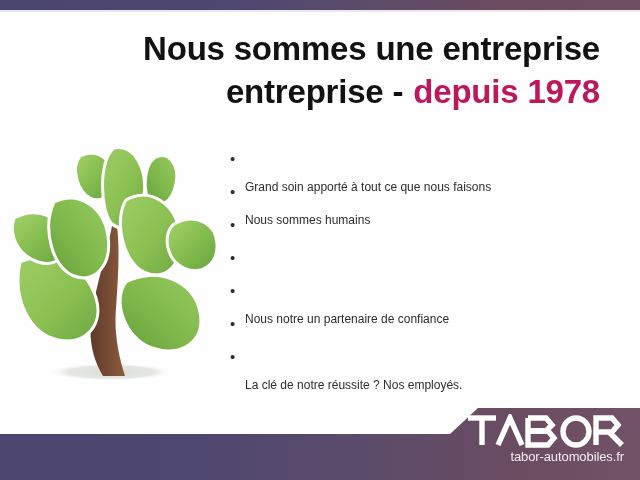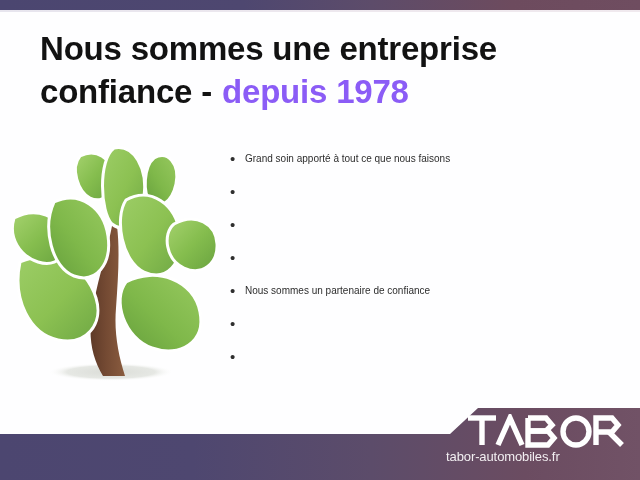--- a/index.html
+++ b/index.html
@@ -39,29 +39,29 @@
     height: 2px;
     background: linear-gradient(to right, #e7e5ee 0%, #eee8ee 60%, #f0e9ee 100%);
   }
 
   
   .headline {
     position: absolute;
     left: 40px;
     top: 28px;
     width: 560px;
-    text-align: left;
+    text-align: right;
     font-size: 33px;
     font-weight: bold;
     line-height: 1.29;
     color: #121212;
     letter-spacing: -0.2px;
   }
   .headline .accent {
-    color: #8b5cf6;
+    color: #be185d;
   }
   .headline .gap {
     display: inline-block;
     width: 10px;
   }
 
   
   .bullets {
     position: absolute;
     left: 230px;
@@ -75,24 +75,25 @@
   }
   .bullet-dot {
     width: 15px;
     flex: 0 0 15px;
     color: #2f2f2f;
     font-size: 15px;
     line-height: 22px;
     text-align: left;
   }
   .bullet-text {
-    font-size: 10px;
+    font-size: 12px;
     line-height: 22px;
     color: #2d2d2d;
     white-space: nowrap;
+    margin-top: 28px;
   }
 
   
   .tree-wrap {
     position: absolute;
     left: 8px;
     top: 140px;
     width: 210px;
     height: 250px;
   }
@@ -120,36 +121,36 @@
     height: 34px;
     display: flex;
     justify-content: flex-end;
     align-items: center;
   }
   .logo-word svg { display: block; }
   .logo-url {
     margin-top: 1px;
     font-size: 13px;
     color: #f2eef1;
-    text-align: left;
+    text-align: right;
     padding-right: 2px;
     letter-spacing: -0.1px;
   }
 </style>
 </head>
 <body>
 
 <div id="slide">
 
   <div class="top-bar"></div>
   <div class="top-bar-hairline"></div>
 
   <div class="headline">
     <span>Nous sommes une entreprise</span><br>
-    <span>confiance -</span><span class="gap"></span><span class="accent">depuis 1978</span>
+    <span>entreprise -</span><span class="gap"></span><span class="accent">depuis 1978</span>
   </div>
 
   <div class="tree-wrap">
     <svg width="210" height="250" viewBox="0 0 210 250" xmlns="http://www.w3.org/2000/svg">
       <defs>
         <linearGradient id="lf1" x1="0" y1="0" x2="1" y2="1">
           <stop offset="0%" stop-color="#9ccd66"></stop>
           <stop offset="52%" stop-color="#8cc152"></stop>
           <stop offset="100%" stop-color="#6fa844"></stop>
         </linearGradient>
@@ -209,36 +210,38 @@
     </svg>
   </div>
 
   <div class="bullets">
     <div class="bullet-row">
       <span class="bullet-dot">•</span>
       <span class="bullet-text">Grand soin apporté à tout ce que nous faisons</span>
     </div>
     <div class="bullet-row">
       <span class="bullet-dot">•</span>
-    </div>
-    <div class="bullet-row">
-      <span class="bullet-dot">•</span>
-    </div>
-    <div class="bullet-row">
-      <span class="bullet-dot">•</span>
-    </div>
-    <div class="bullet-row">
-      <span class="bullet-dot">•</span>
-      <span class="bullet-text">Nous sommes un partenaire de confiance</span>
-    </div>
-    <div class="bullet-row">
-      <span class="bullet-dot">•</span>
-    </div>
-    <div class="bullet-row">
-      <span class="bullet-dot">•</span>
+      <span class="bullet-text">Nous sommes humains</span>
+    </div>
+    <div class="bullet-row">
+      <span class="bullet-dot">•</span>
+    </div>
+    <div class="bullet-row">
+      <span class="bullet-dot">•</span>
+    </div>
+    <div class="bullet-row">
+      <span class="bullet-dot">•</span>
+      <span class="bullet-text">Nous notre un partenaire de confiance</span>
+    </div>
+    <div class="bullet-row">
+      <span class="bullet-dot">•</span>
+    </div>
+    <div class="bullet-row">
+      <span class="bullet-dot">•</span>
+      <span class="bullet-text">La clé de notre réussite ? Nos employés.</span>
     </div>
   </div>
 
   <div class="bottom-bar">
     <svg width="640" height="76" viewBox="0 0 640 76" xmlns="http://www.w3.org/2000/svg">
       <defs>
         <linearGradient id="footg" x1="0" y1="0" x2="1" y2="0">
           <stop offset="0%" stop-color="#4c4670"></stop>
           <stop offset="30%" stop-color="#4e4770"></stop>
           <stop offset="58%" stop-color="#5c4c6a"></stop>

